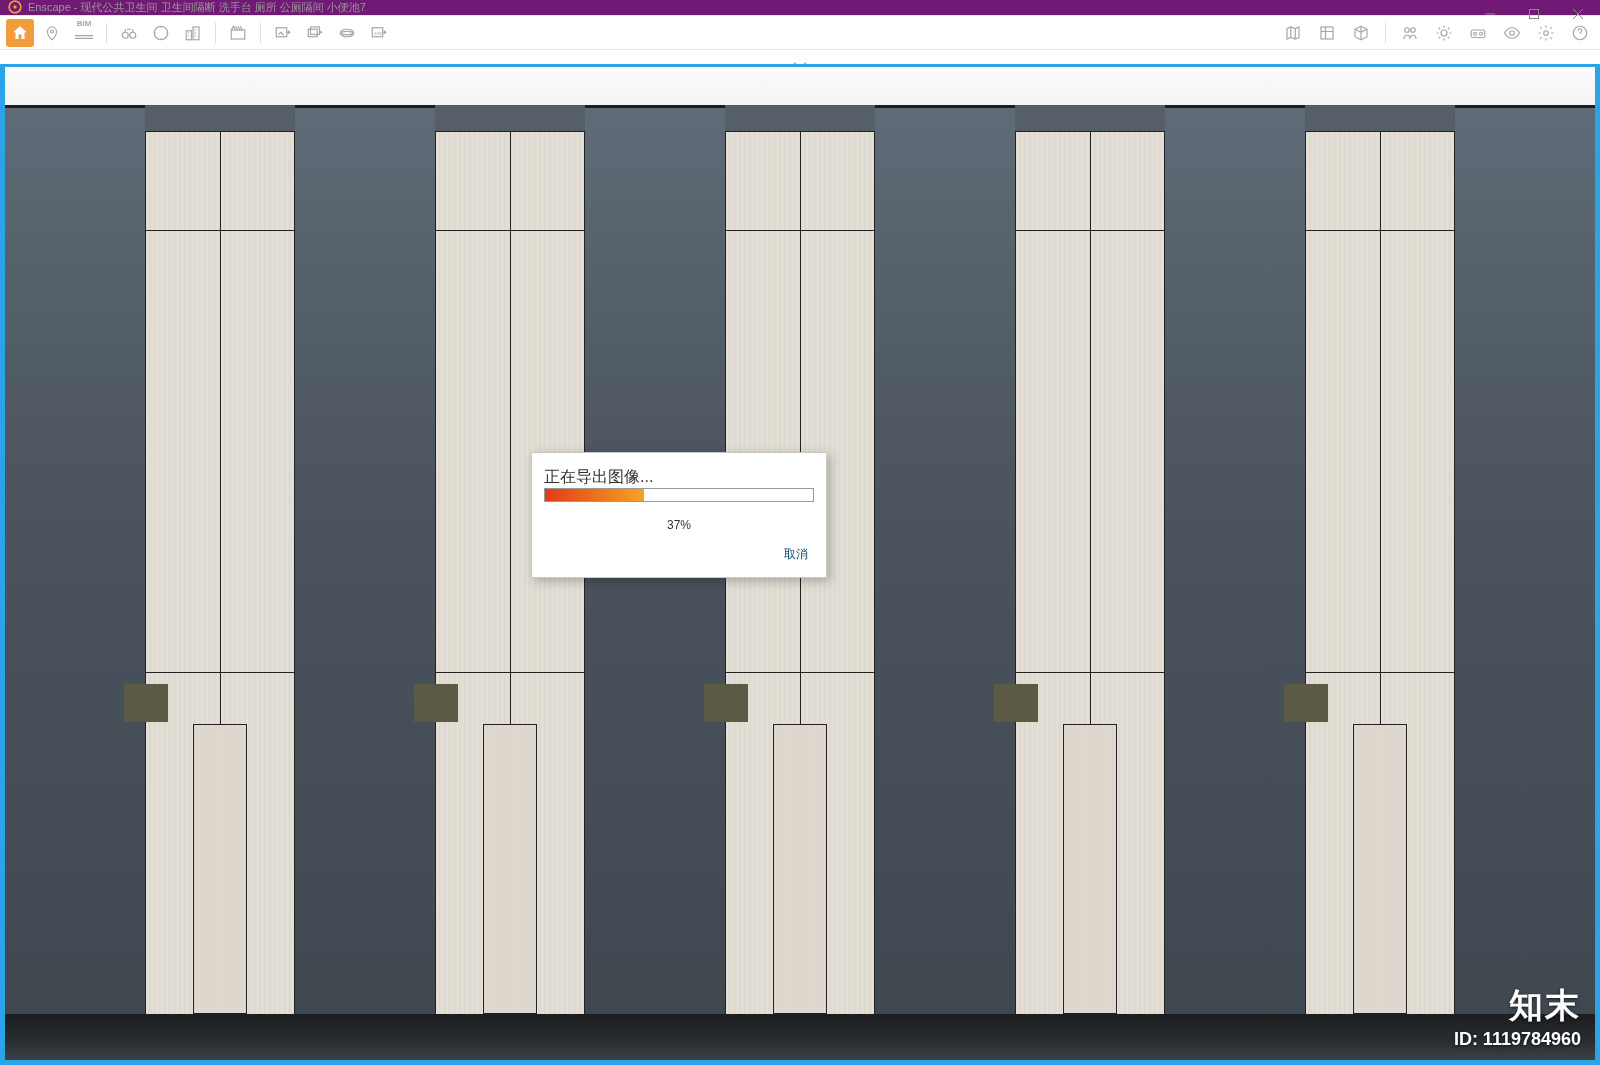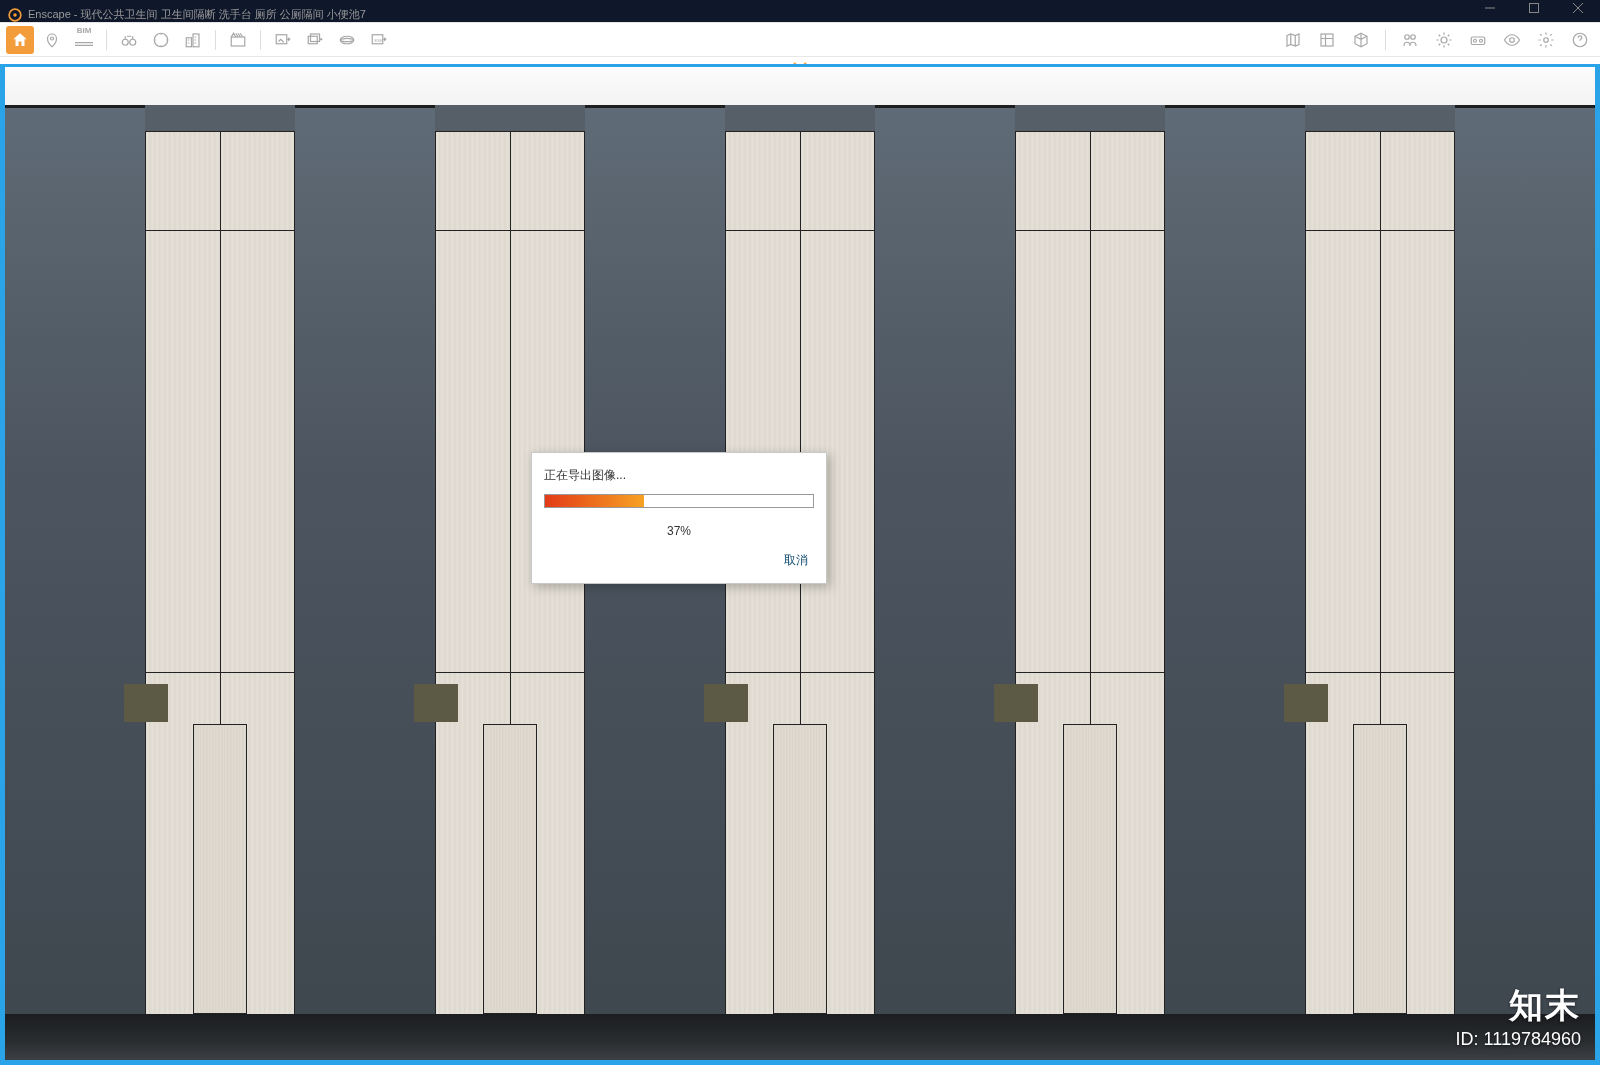--- a/index.html
+++ b/index.html
@@ -1,19 +1,19 @@
 <!DOCTYPE html>
 <html><head>
 <meta charset="utf-8">
 <style>
 *{margin:0;padding:0;box-sizing:border-box;font-family:"Segoe UI","Microsoft YaHei",sans-serif}
 body{width:1600px;height:1065px;background:#fff;overflow:hidden;position:relative}
 
 
-.titlebar{height:23px;background:#0f172a;display:flex;align-items:flex-end;border-bottom:1px solid #e5e5e5}
+.titlebar{height:16px;background:#701a75;display:flex;align-items:flex-start;border-bottom:1px solid #e5e5e5}
 .titlebar .logo{width:14px;height:14px;margin:0 6px 0 8px}
 .titlebar .title{font-size:11px;color:#9a9a9a;flex:1}
 .titlebar .wc{display:flex}
 .titlebar .wc .btn{width:44px;height:28px;display:flex;align-items:center;justify-content:center;color:#888}
 .titlebar .wc .btn svg{width:10px;height:10px}
 
 
 .toolbar{height:34px;background:#fff;display:flex;align-items:center;padding:0 6px;border-bottom:1px solid #e8e8e8}
 .toolbar .left{display:flex;align-items:center;gap:4px}
 .toolbar .right{display:flex;align-items:center;gap:6px;margin-left:auto}
@@ -41,31 +41,31 @@
 .s-body .h2{top:540px}
 .s-body .vline{position:absolute;top:0;bottom:0;left:50%;width:1px;background:#222}
 .s-body .handle{position:absolute;top:552px;width:44px;height:38px;background:#5c5944}
 .stall:nth-of-type(odd) .handle{right:-22px}
 .stall:nth-of-type(even) .handle{left:-22px}
 .s-body .strip{position:absolute;bottom:0;left:50%;transform:translateX(-50%);width:54px;height:290px;background:repeating-linear-gradient(90deg,#d9d3c9 0,#e1dcd2 3px);border:1px solid #222}
 .floor{height:46px;background:linear-gradient(#1b1d20,#2a2d30 60%,#3c4044)}
 
 
 .dialog{position:absolute;width:296px;left:526px;top:385px;background:#fff;border:1px solid #c8c8c8;box-shadow:3px 3px 10px rgba(0,0,0,.25);padding:14px 12px 10px}
-.dialog .dtitle{font-size:12px;color:#333;margin-bottom:10px}
+.dialog .dtitle{font-size:16px;color:#333;}
 .dialog .bar{height:14px;border:1px solid #999;background:#fff;position:relative}
 .dialog .bar .fill{position:absolute;top:0;bottom:0;left:0;background:linear-gradient(90deg,#e33b17,#f7a223)}
 .dialog .pct{text-align:center;font-size:12px;color:#333;margin:16px 0 10px}
 .dialog .actions{text-align:right}
 .dialog .actions .cancel{font-size:12px;color:#0c4a6e;background:none;border:none;padding:4px 6px}
 
 
 .wm{position:absolute;right:14px;bottom:10px;text-align:right;color:#fff;text-shadow:0 1px 3px rgba(0,0,0,.6)}
 .wm .brand{font-size:34px;font-weight:700;letter-spacing:2px}
-.wm .id{font-size:18px;font-weight:400}
+.wm .id{font-size:18px;font-weight:700}
 </style>
 </head>
 <body>
 
 <div class="titlebar">
   <svg class="logo" viewBox="0 0 24 24">
       <circle cx="12" cy="12" r="10" fill="none" stroke="#f29b38" stroke-width="3"></circle>
       <circle cx="12" cy="12" r="3" fill="#f29b38"></circle>
     </svg>
   <div class="title">Enscape - 现代公共卫生间 卫生间隔断 洗手台 厕所 公厕隔间 小便池7</div>

